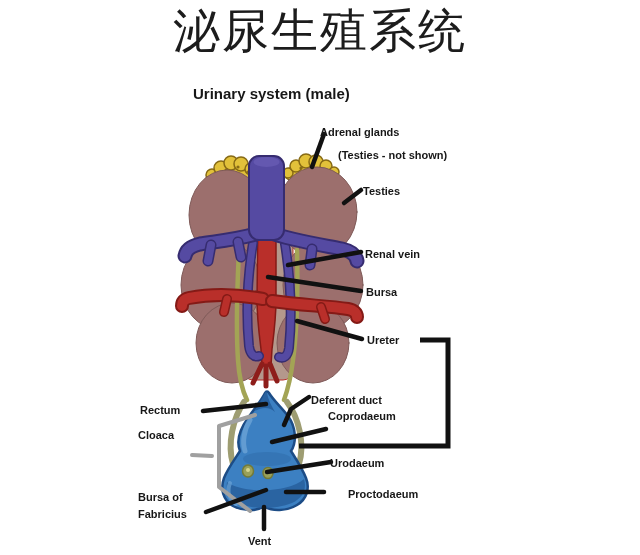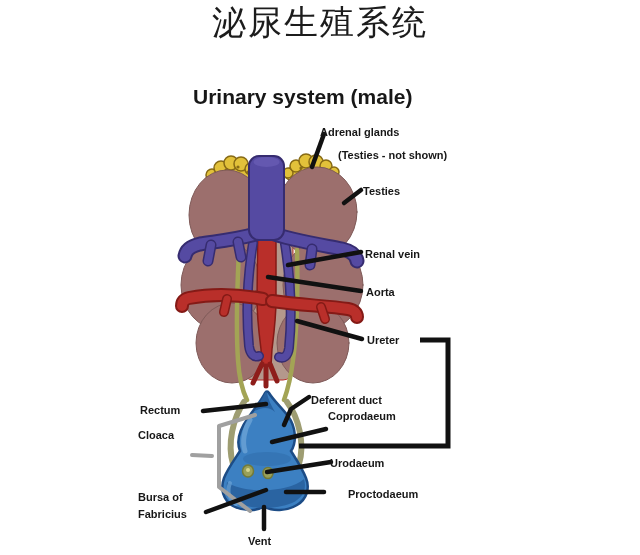--- a/index.html
+++ b/index.html
@@ -3,26 +3,26 @@
 <meta charset="utf-8">
 <style>
   html,body { margin:0; padding:0; background:#ffffff; }
   .stage {
     position:relative; width:640px; height:555px; background:#ffffff;
     overflow:hidden; font-family:"Liberation Sans","DejaVu Sans",sans-serif;
   }
   .title {
     position:absolute; top:2px; left:0; width:100%; text-align:center;
     font-family:"Liberation Serif","DejaVu Serif",serif;
-    font-size:34px; line-height:1.25; color:var(--c-title-text,#1c1c1c);
+    font-size:47px; line-height:1.25; color:var(--c-title-text,#1c1c1c);
     letter-spacing:2px; font-weight:500; white-space:nowrap;
   }
   .subtitle {
     position:absolute; left:193px; top:85px;
-    font-size:21px; font-weight:700; color:var(--c-text,#171717); white-space:nowrap;
+    font-size:15px; font-weight:700; color:var(--c-text,#171717); white-space:nowrap;
   }
   svg.art { position:absolute; left:0; top:0; }
   .lbl {
     position:absolute; font-size:11px; font-weight:700;
     color:var(--c-text,#171717); white-space:nowrap; line-height:17px;
   }
   
   .band   { fill:var(--c-band,#b4988c); }
   .k      { fill:var(--c-kidney,#9c6f6d); stroke:#7f5a58; stroke-width:1; }
   .adr    { fill:var(--c-adrenal,#e2c13a); stroke:var(--c-adrenal-outline,#876a15); stroke-width:1.5; }
@@ -186,21 +186,21 @@
     <path class="ptr" d="M 267,472 L 331,462"></path>
     <path class="ptr" d="M 286,492 L 324,492"></path>
     <path class="ptr" d="M 206,512 L 266,490"></path>
     <path class="ptr" d="M 264,507 L 264,529"></path>
   </svg>
 
   <div class="lbl" style="left:320px; top:124px;">Adrenal glands</div>
   <div class="lbl" style="left:338px; top:147px;">(Testies - not shown)</div>
   <div class="lbl" style="left:363px; top:183px;">Testies</div>
   <div class="lbl" style="left:365px; top:246px;">Renal vein</div>
-  <div class="lbl" style="left:366px; top:284px;">Aorta</div>
+  <div class="lbl" style="left:366px; top:284px;">Bursa</div>
   <div class="lbl" style="left:367px; top:332px;">Ureter</div>
   <div class="lbl" style="left:311px; top:392px;">Deferent duct</div>
   <div class="lbl" style="left:328px; top:408px;">Coprodaeum</div>
   <div class="lbl" style="left:330px; top:455px;">Urodaeum</div>
   <div class="lbl" style="left:324px; top:486px;margin-left:24px;">Proctodaeum</div>
   <div class="lbl" style="left:140px; top:402px;">Rectum</div>
   <div class="lbl" style="left:138px; top:427px;">Cloaca</div>
   <div class="lbl" style="left:138px; top:489px;">
     <span style="display:block">Bursa of</span>
     <span style="display:block">Fabricius</span>

